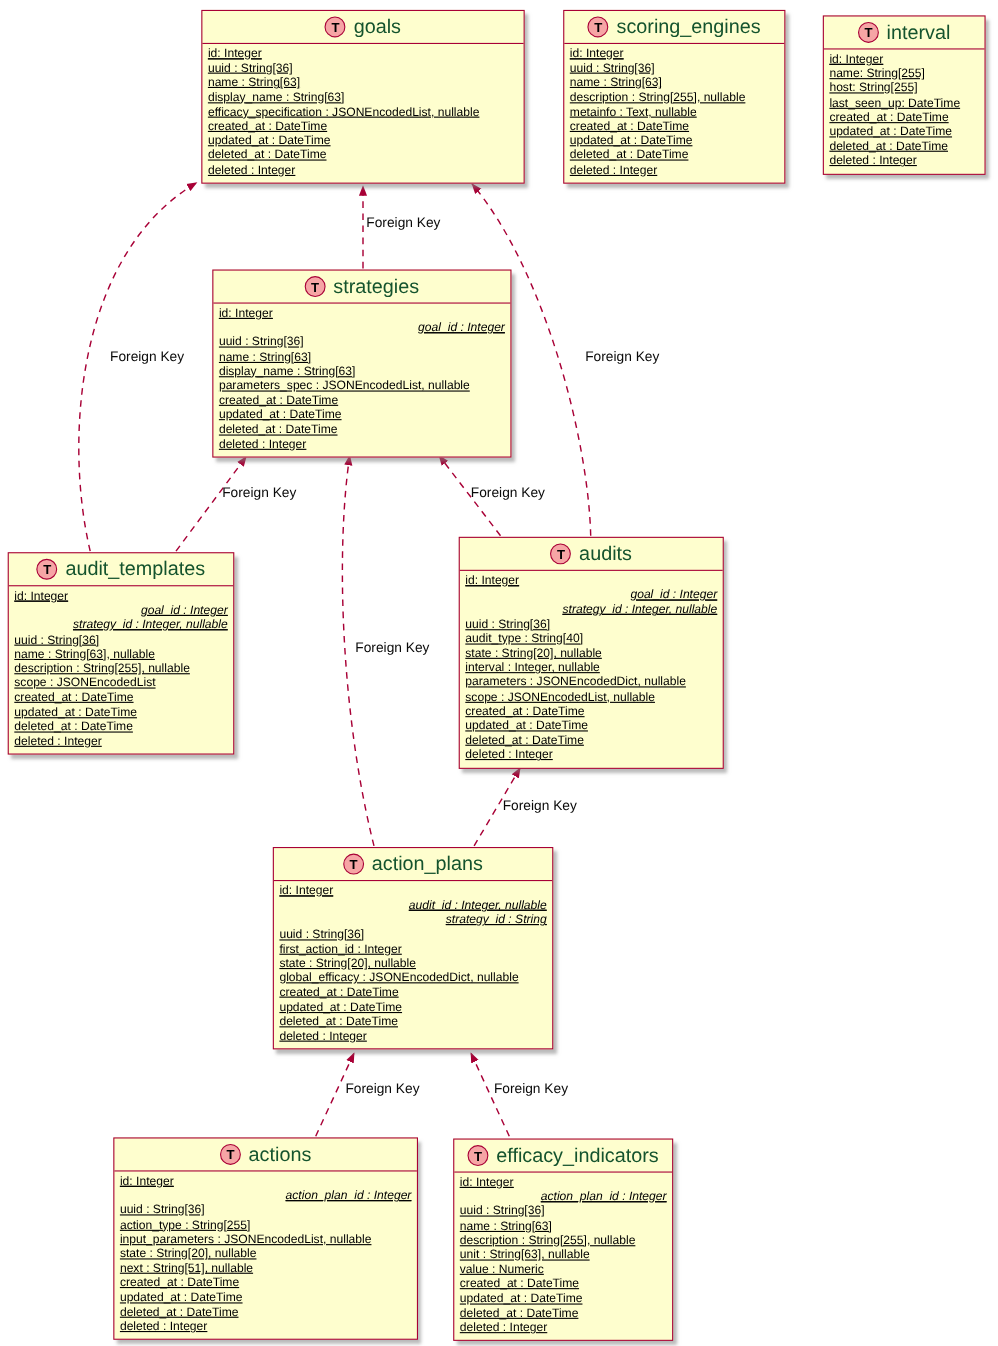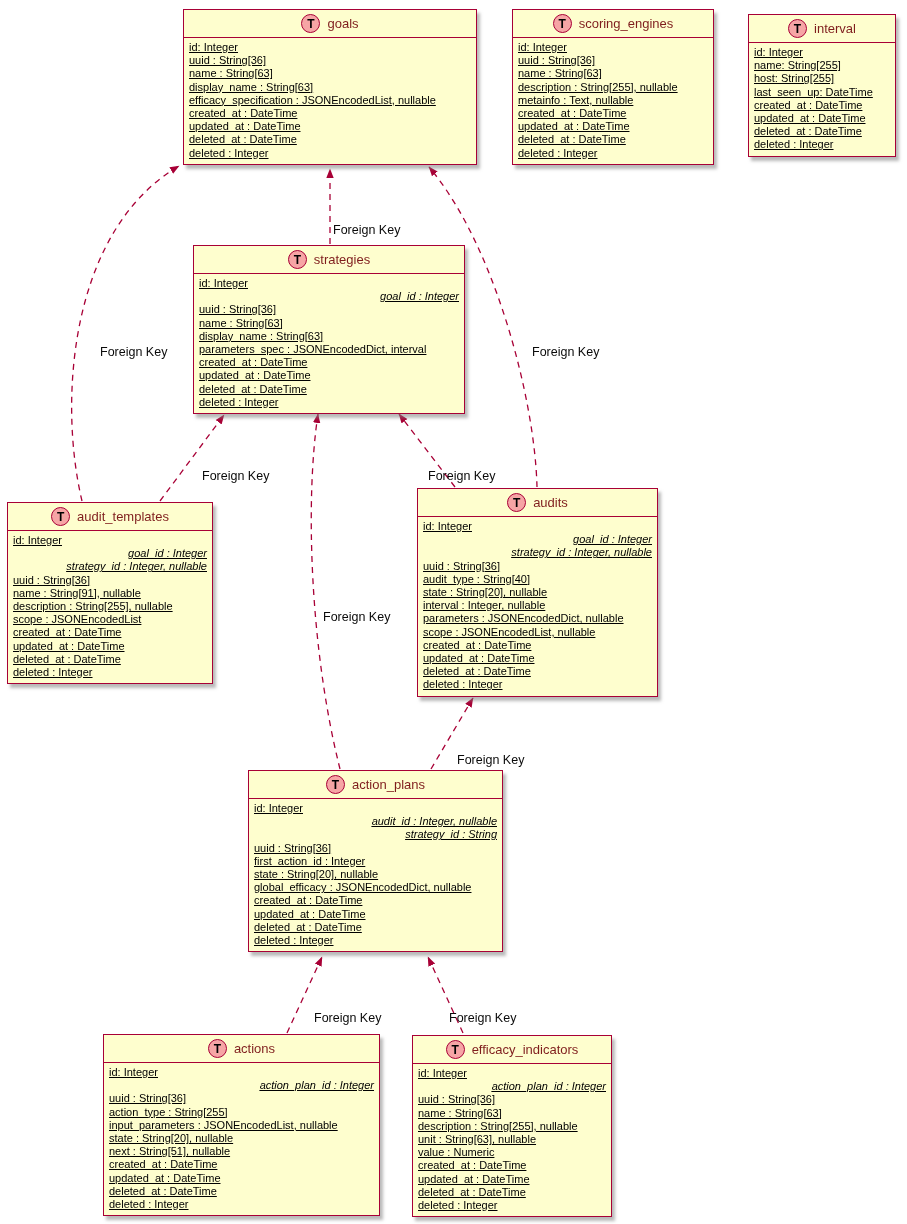--- a/index.html
+++ b/index.html
@@ -18,30 +18,30 @@
     display:flex;align-items:center;justify-content:center;gap:7px;
     padding:4px 6px;border-bottom:1.5px solid #A80036;
   }
   .spot{
     width:19px;height:19px;border-radius:50%;
     background:#F6A5A5;border:1px solid #A80036;
     display:flex;align-items:center;justify-content:center;
     font-weight:bold;font-size:12px;color:#000;flex:0 0 auto;
     box-sizing:border-box;
   }
-  .tbl-title{font-size:13px;color:#7f1d1d;}
+  .tbl-title{font-size:18px;color:#14532d;}
   .tbl-body{padding:3px 5px 4px 5px;text-decoration:underline;}
   .field{
     font-size:11px;line-height:13.2px;color:#000;white-space:nowrap;
   }
   .field.pk{text-decoration:underline;}
   .field.fk{text-decoration:underline;font-style:italic;text-align:right;}
   #arrow-layer{position:absolute;left:0;top:0;width:907px;height:1224px;pointer-events:none;}
   .fk-label{
-    position:absolute;font-size:12.5px;color:#0a0a0a;white-space:nowrap;margin-top:28px;
+    position:absolute;font-size:12.5px;color:#0a0a0a;white-space:nowrap;
   }
 </style>
 </head>
 <body>
 
 <div id="canvas">
   <svg id="arrow-layer" width="907" height="1224" viewBox="0 0 907 1224">
       <defs>
         <marker id="fk-arrowhead" markerWidth="10" markerHeight="9" refX="9" refY="4.5" orient="auto" markerUnits="userSpaceOnUse">
           <path d="M0,0.8 L9.5,4.5 L0,8.2 z" fill="#A80036"></path>
@@ -112,38 +112,38 @@
         <div class="tbl-header" style="border-bottom-color: rgb(168, 0, 54);">
           <span class="spot" style="background: rgb(246, 165, 165); border-color: rgb(168, 0, 54);">T</span>
           <span class="tbl-title">strategies</span>
         </div>
         <div class="tbl-body">
           <div class="field pk">id: Integer</div>
           <div class="field fk">goal_id : Integer</div>
           <div class="field">uuid : String[36]</div>
           <div class="field">name : String[63]</div>
           <div class="field">display_name : String[63]</div>
-          <div class="field">parameters_spec : JSONEncodedDict, interval</div>
+          <div class="field">parameters_spec : JSONEncodedList, nullable</div>
           <div class="field">created_at : DateTime</div>
           <div class="field">updated_at : DateTime</div>
           <div class="field">deleted_at : DateTime</div>
           <div class="field">deleted : Integer</div>
         </div>
       </div>
       <div class="tbl" style="left: 7px; top: 502px; width: 206px; background: rgb(254, 254, 206); border-color: rgb(168, 0, 54);">
         <div class="tbl-header" style="border-bottom-color: rgb(168, 0, 54);">
           <span class="spot" style="background: rgb(246, 165, 165); border-color: rgb(168, 0, 54);">T</span>
           <span class="tbl-title">audit_templates</span>
         </div>
         <div class="tbl-body">
           <div class="field pk">id: Integer</div>
           <div class="field fk">goal_id : Integer</div>
           <div class="field fk">strategy_id : Integer, nullable</div>
           <div class="field">uuid : String[36]</div>
-          <div class="field">name : String[91], nullable</div>
+          <div class="field">name : String[63], nullable</div>
           <div class="field">description : String[255], nullable</div>
           <div class="field">scope : JSONEncodedList</div>
           <div class="field">created_at : DateTime</div>
           <div class="field">updated_at : DateTime</div>
           <div class="field">deleted_at : DateTime</div>
           <div class="field">deleted : Integer</div>
         </div>
       </div>
       <div class="tbl" style="left: 417px; top: 488px; width: 241px; background: rgb(254, 254, 206); border-color: rgb(168, 0, 54);">
         <div class="tbl-header" style="border-bottom-color: rgb(168, 0, 54);">

